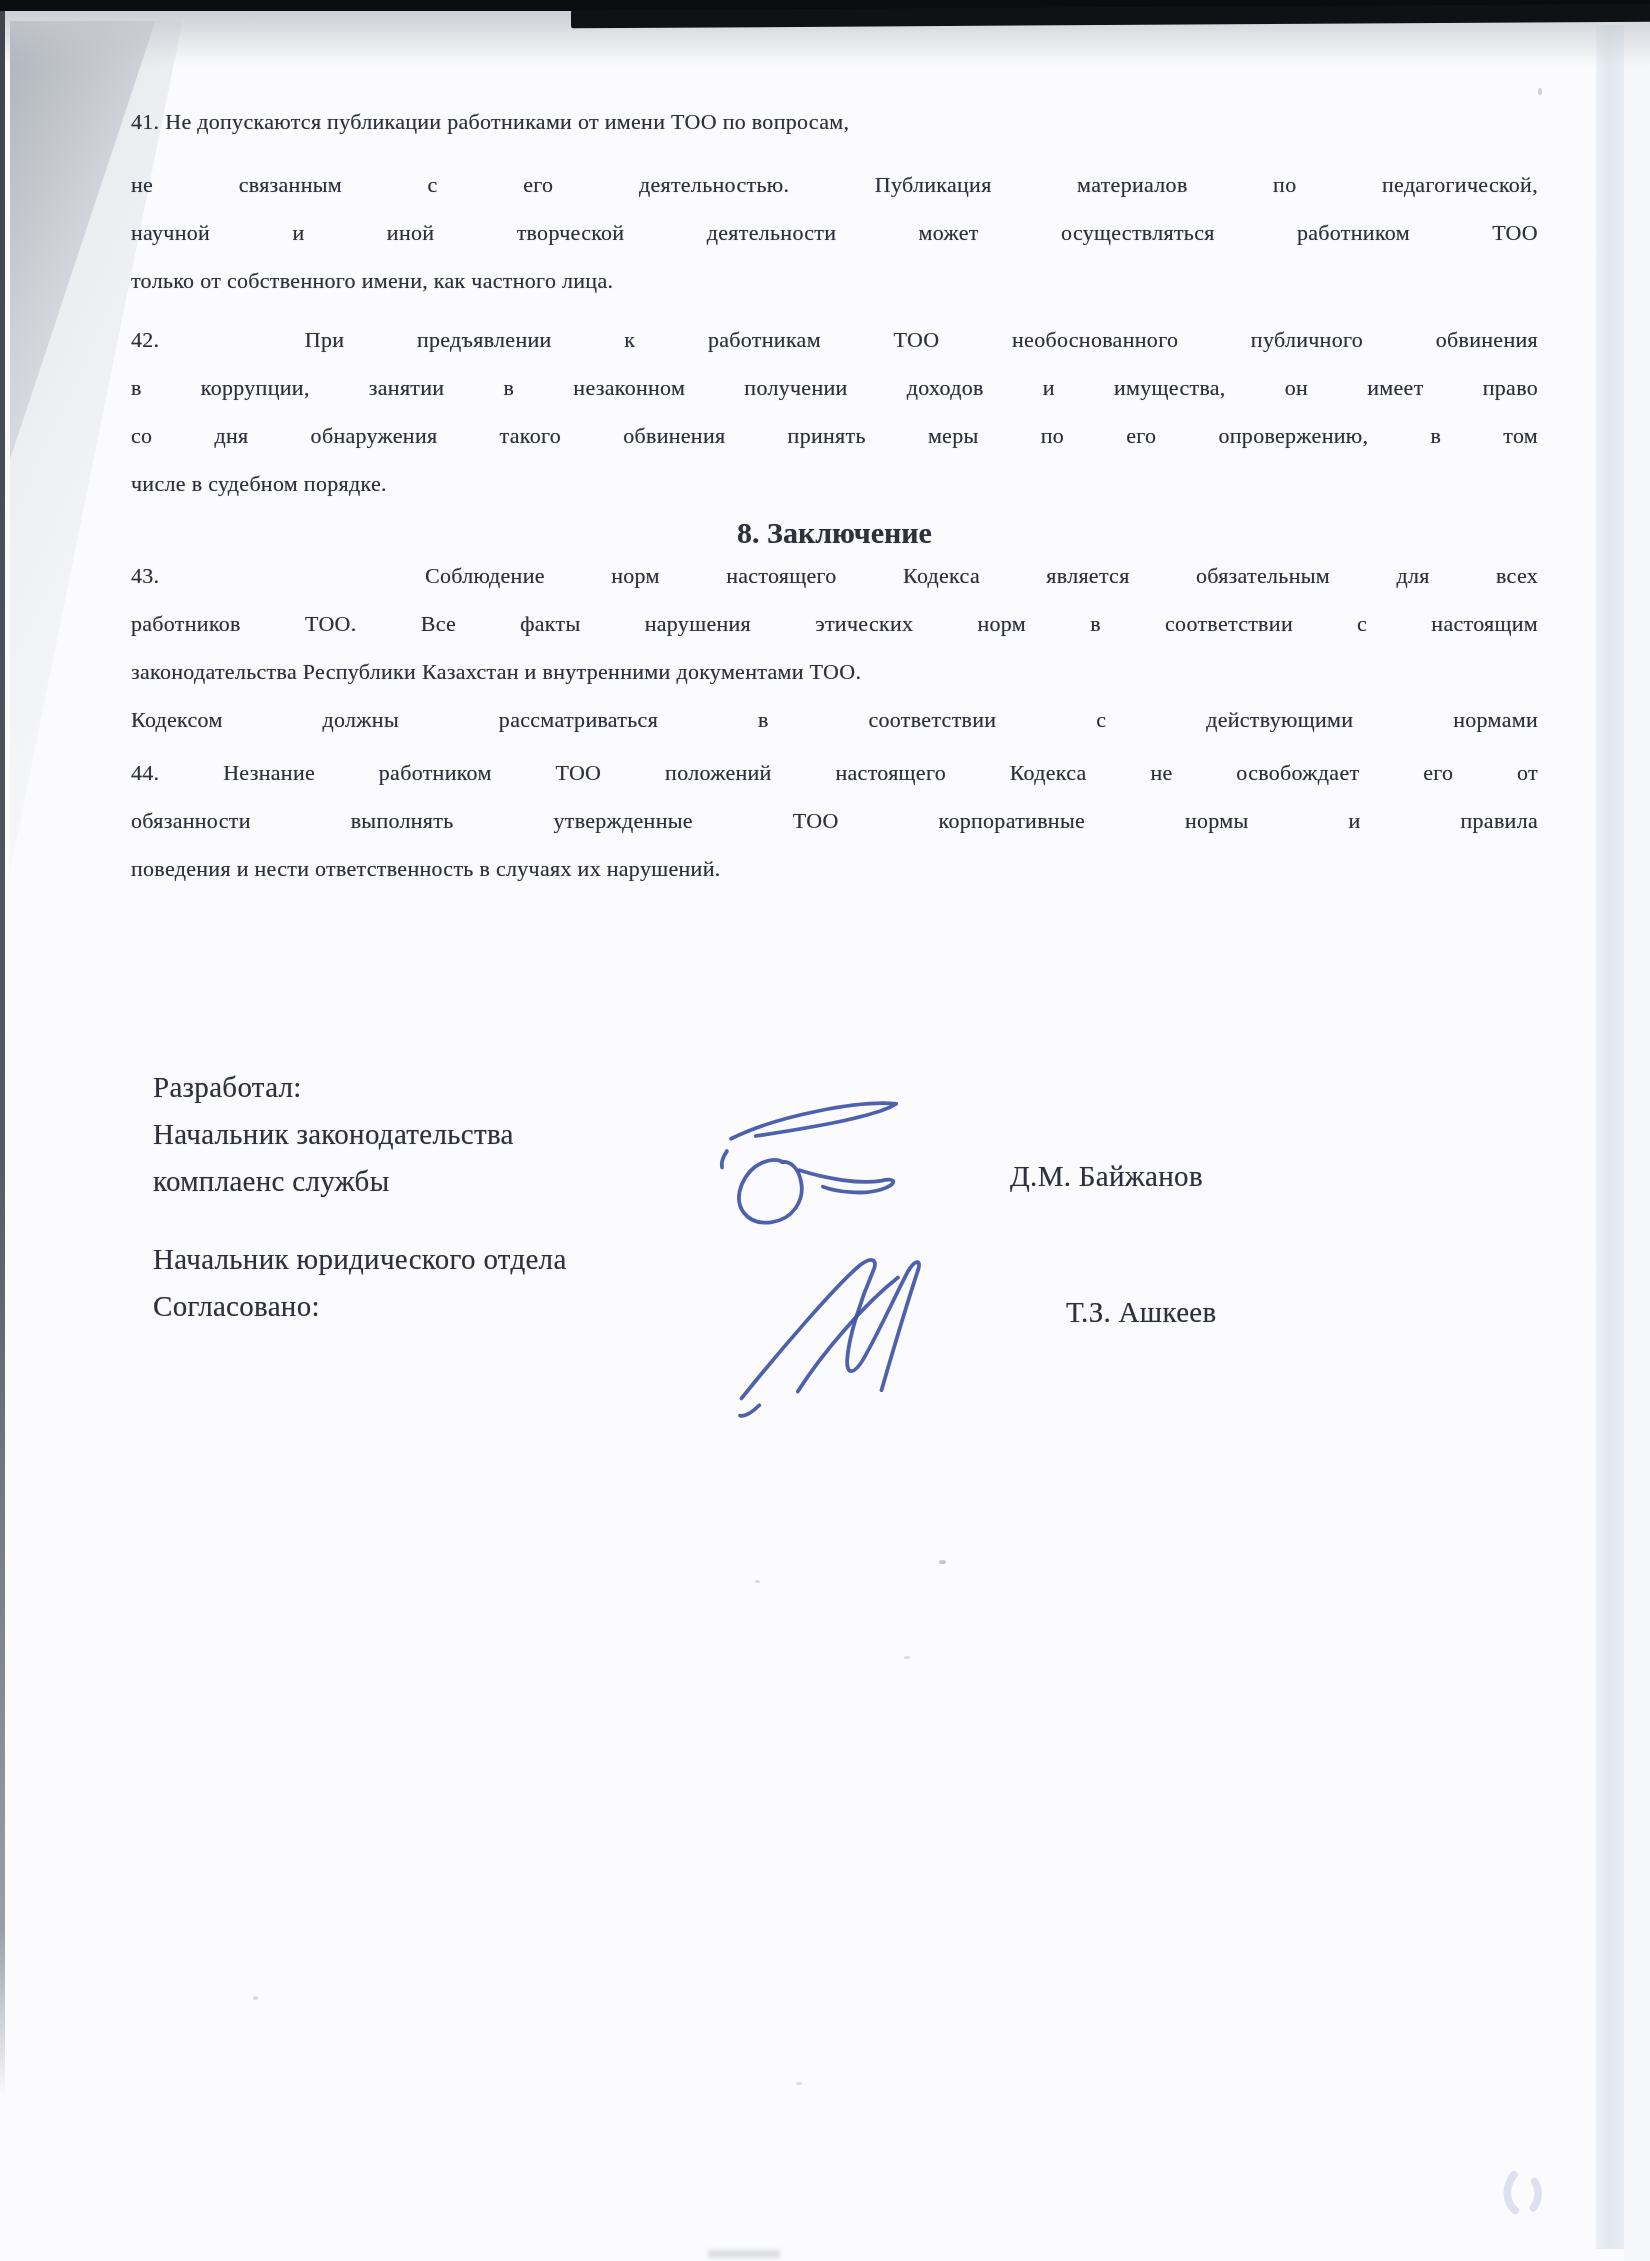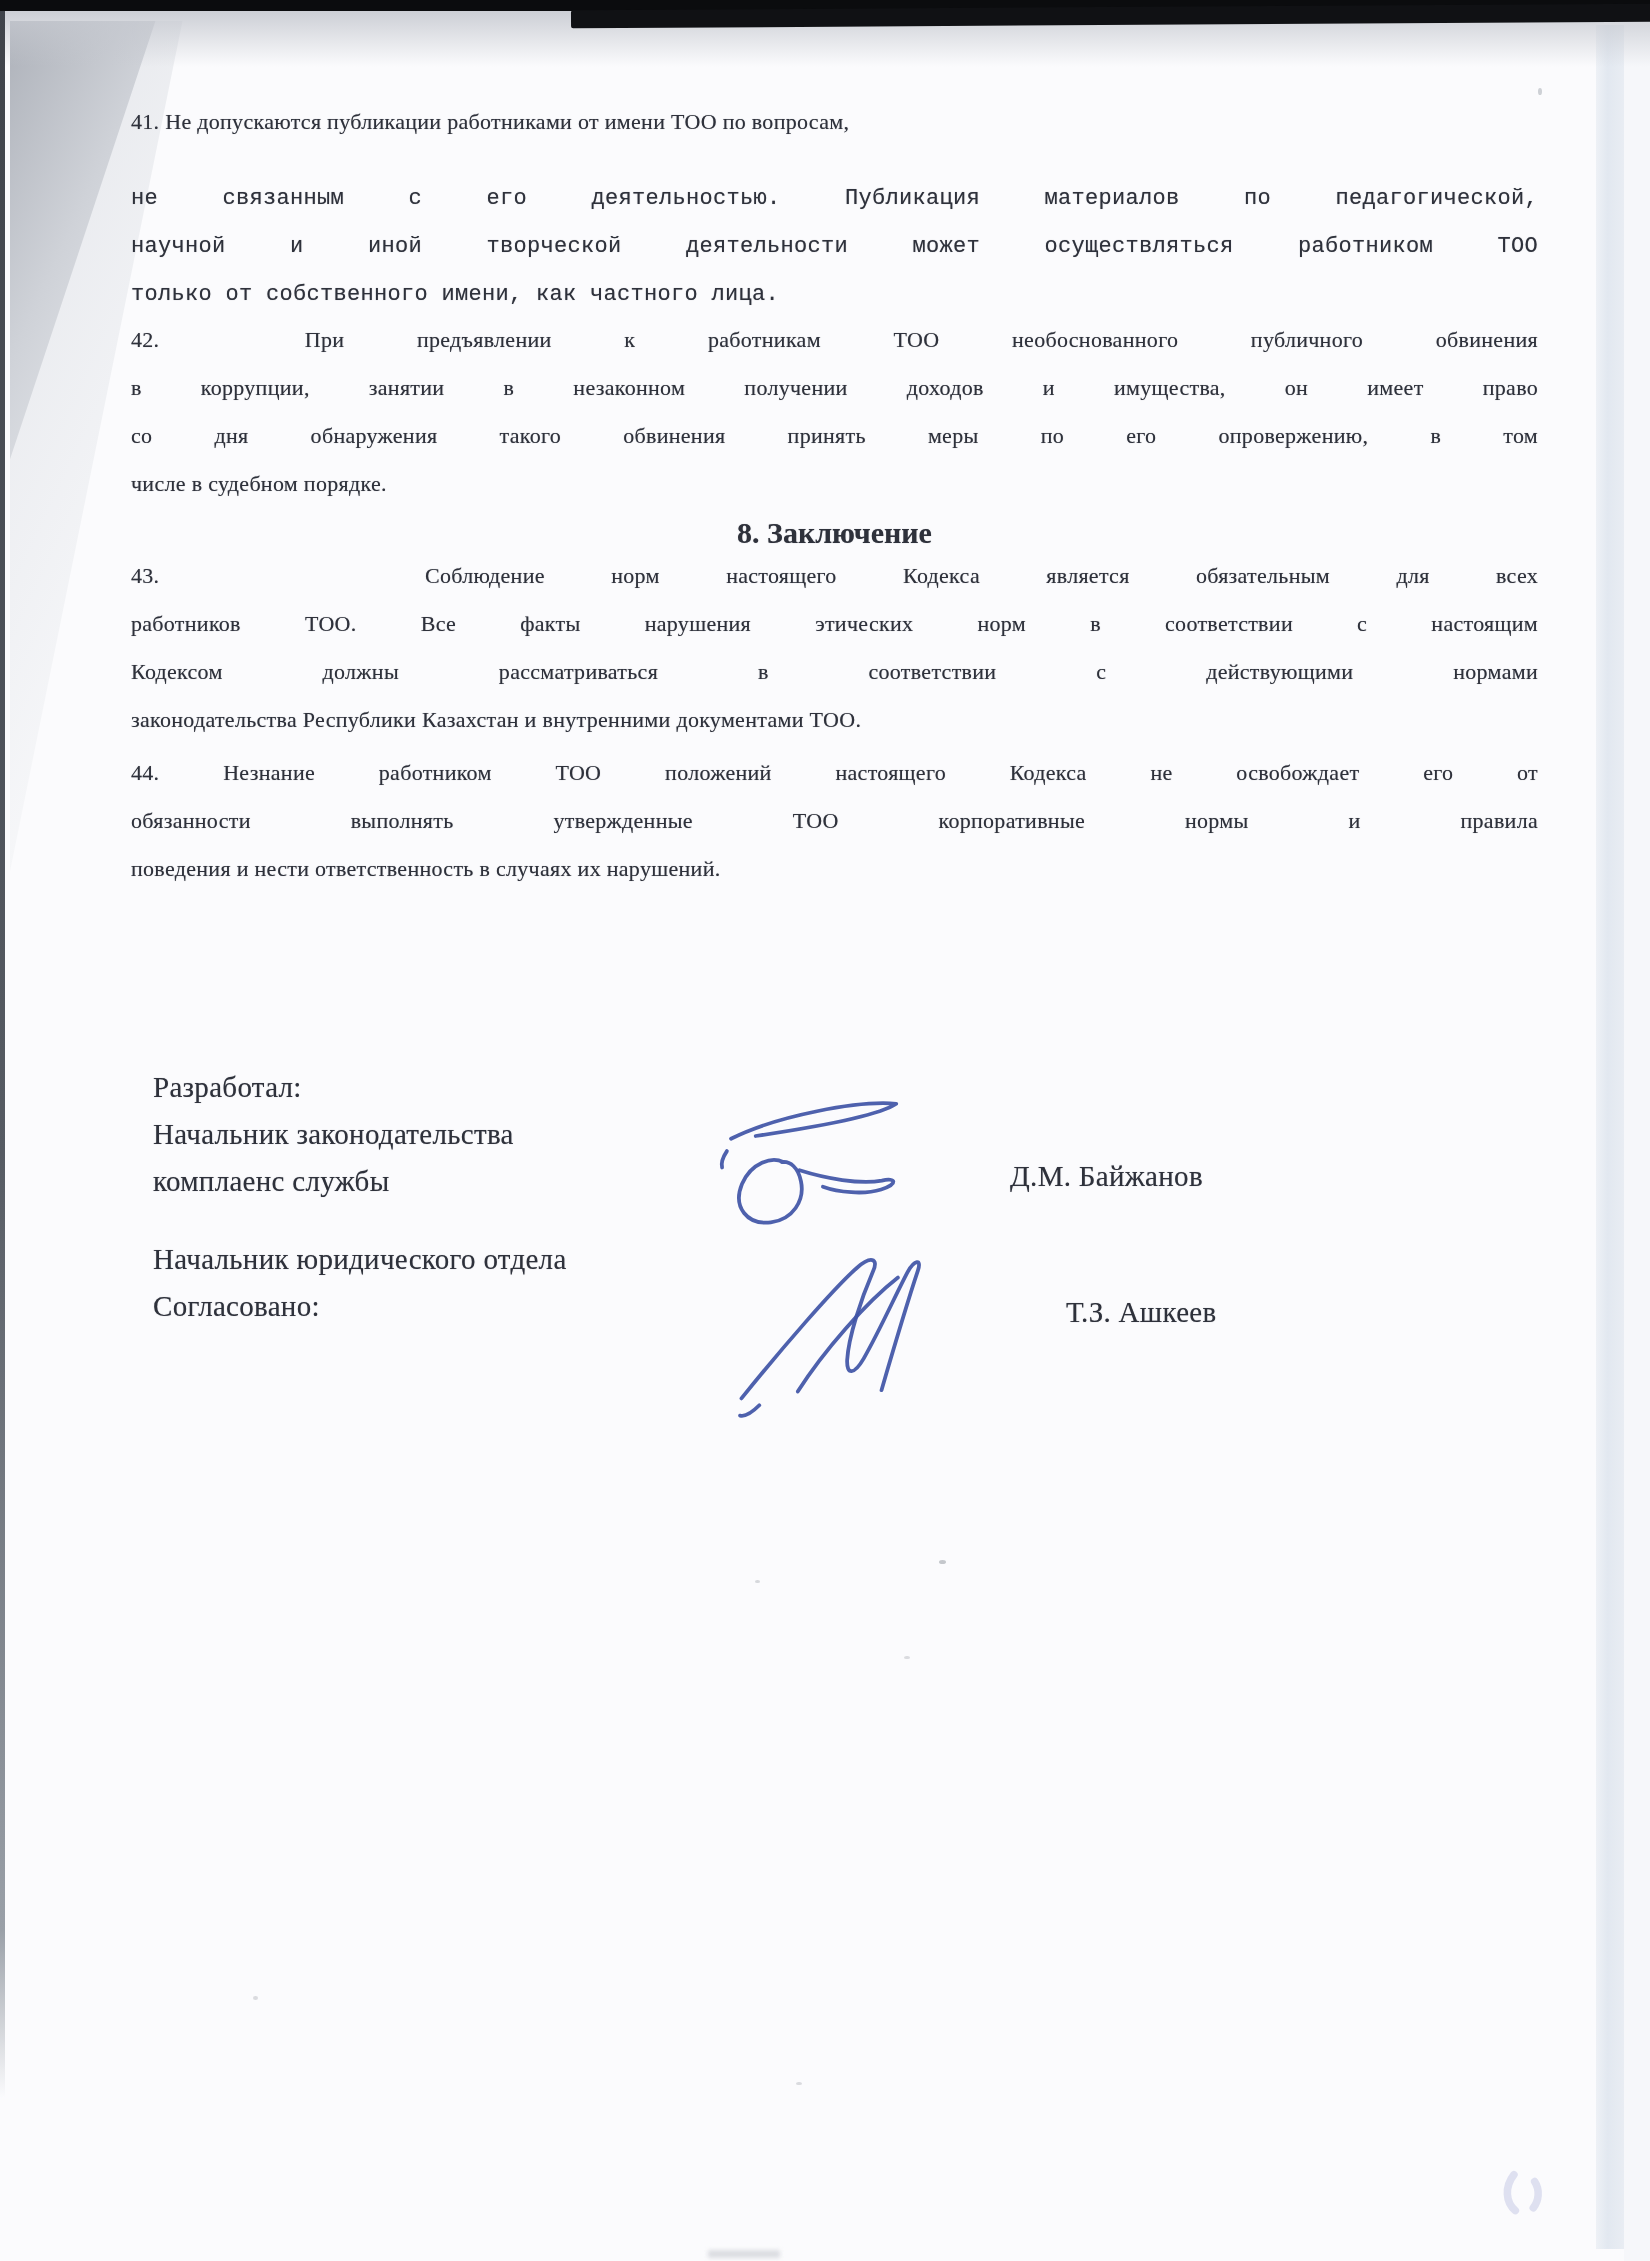--- a/index.html
+++ b/index.html
@@ -47,40 +47,40 @@
 <div class="abs top-bar2"></div>
 <div class="abs top-shade"></div>
 <div class="abs left-line"></div>
 <div class="abs fold-big"></div>
 <div class="abs fold-small"></div>
 <div class="abs right-strip"></div>
 <div class="abs right-gutter"></div>
 
 <div class="abs para ink" style="top:98px;">41. Не допускаются публикации работниками от имени ТОО по вопросам,</div>
 
-<div class="abs para ink" style="top:175px;font-family:Liberation Mono, monospace;">
+<div class="abs para ink" style="top:161px;">
     <div class="jline">не связанным с его деятельностью. Публикация материалов по педагогической,</div>
     <div class="jline">научной и иной творческой деятельности может осуществляться работником ТОО</div>
     <div class="jline last">только от собственного имени, как частного лица.</div>
   </div>
 
 <div class="abs para ink" style="top:316px;">
     <div class="jline">42.&nbsp; При предъявлении к работникам ТОО необоснованного публичного обвинения</div>
     <div class="jline">в коррупции, занятии в незаконном получении доходов и имущества, он имеет право</div>
     <div class="jline">со дня обнаружения такого обвинения принять меры по его опровержению, в том</div>
     <div class="jline last">числе в судебном порядке.</div>
   </div>
 
 <div class="abs heading ink">8. Заключение</div>
 
 <div class="abs para ink" style="top:552px;">
     <div class="jline">43.&nbsp;&nbsp;&nbsp; Соблюдение норм настоящего Кодекса является обязательным для всех</div>
     <div class="jline">работников ТОО. Все факты нарушения этических норм в соответствии с настоящим</div>
+    <div class="jline last">законодательства Республики Казахстан и внутренними документами ТОО.</div>
     <div class="jline">Кодексом должны рассматриваться в соответствии с действующими нормами</div>
-    <div class="jline last">законодательства Республики Казахстан и внутренними документами ТОО.</div>
   </div>
 
 <div class="abs para ink" style="top:749px;">
     <div class="jline">44. Незнание работником ТОО положений настоящего Кодекса не освобождает его от</div>
     <div class="jline">обязанности выполнять утвержденные ТОО корпоративные нормы и правила</div>
     <div class="jline last">поведения и нести ответственность в случаях их нарушений.</div>
   </div>
 
 <div class="abs label ink" style="left:153px;top:1065px;">Разработал:</div>
 <div class="abs label ink" style="left:153px;top:1112px;">Начальник законодательства</div>

